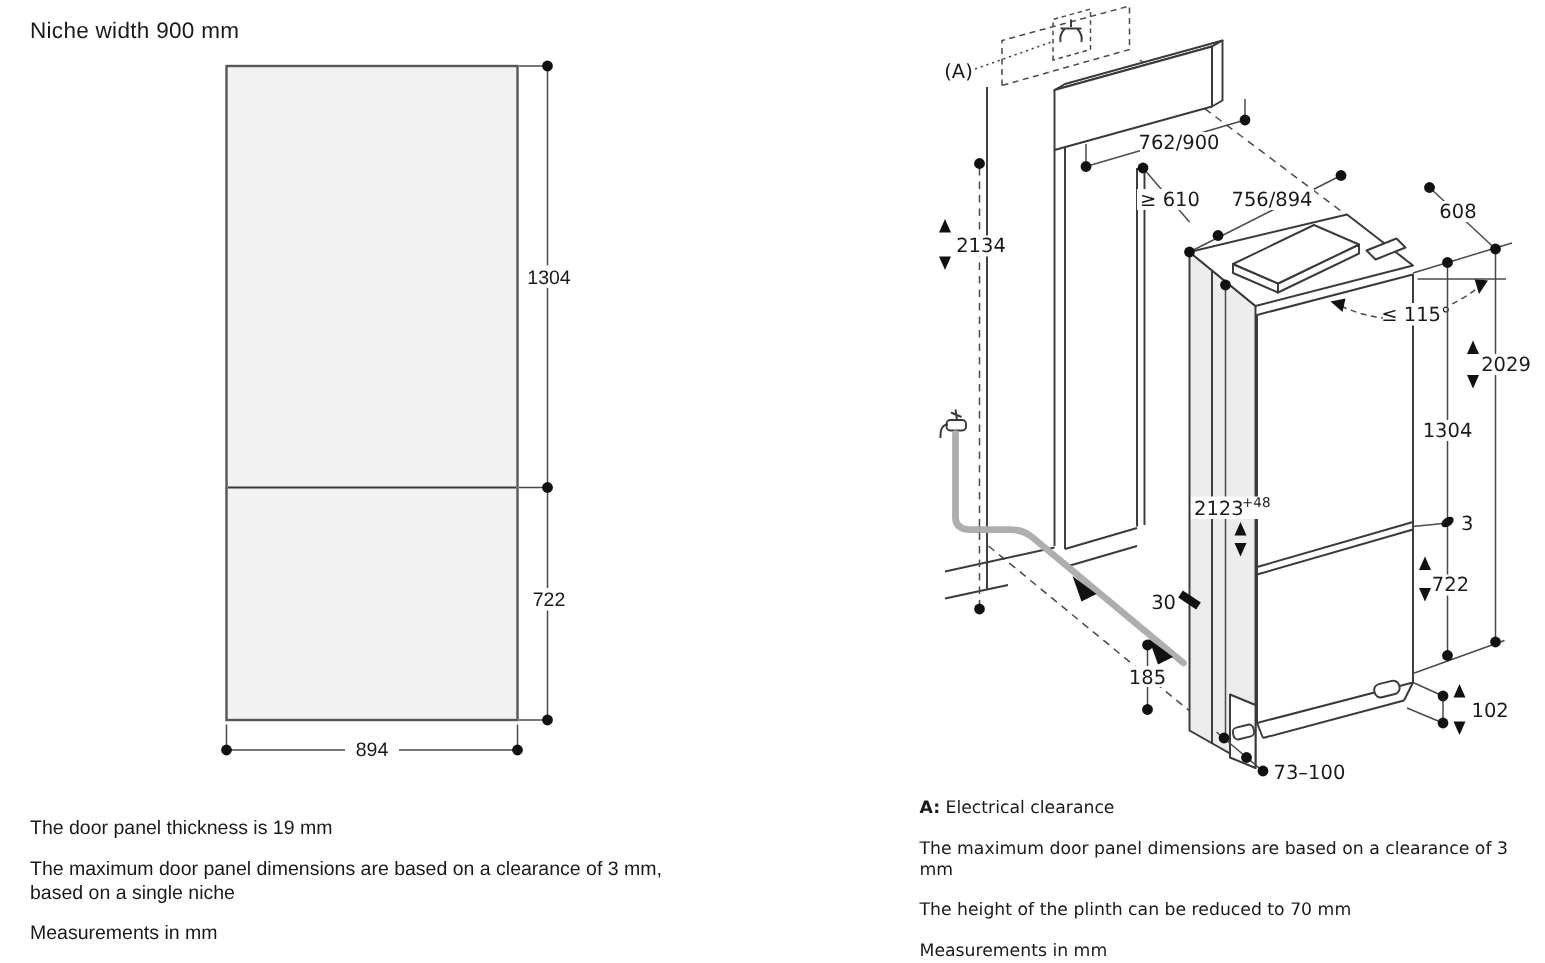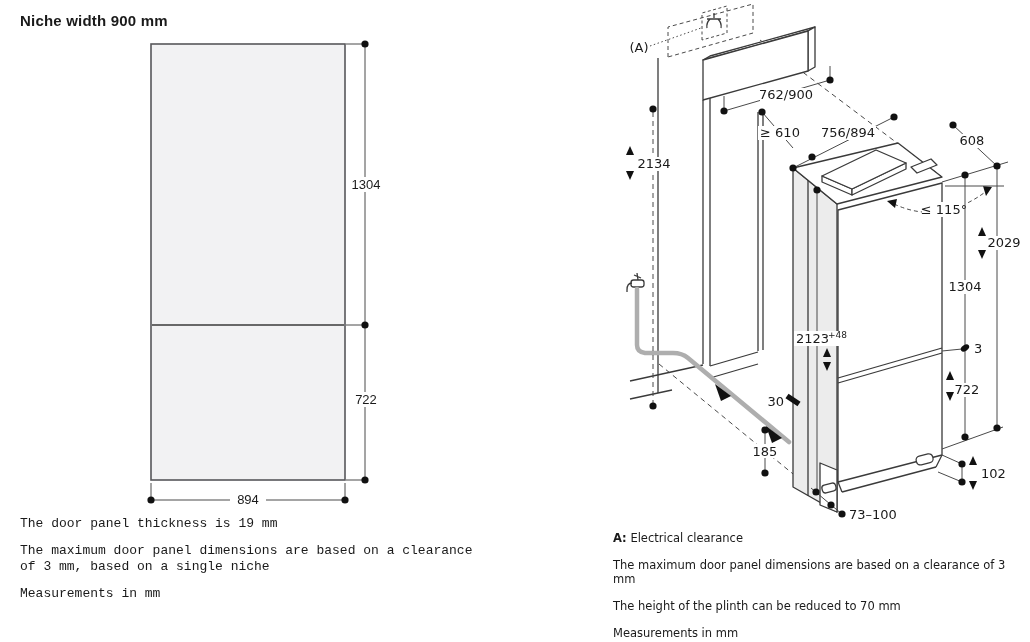--- a/index.html
+++ b/index.html
@@ -1,21 +1,21 @@
 <!DOCTYPE html>
 <html><head>
 <meta charset="utf-8">
 <style>
   html,body{margin:0;padding:0;background:#fff;}
   #page{position:relative;width:1030px;height:642px;background:#ffffff;overflow:hidden;
         font-family:"Liberation Sans",sans-serif;color:#1a1a1a;}
-  .title{position:absolute;left:20px;top:12px;font-size:15px;font-weight:bold;letter-spacing:.2px;text-align:center;}
+  .title{position:absolute;left:20px;top:12px;font-size:15px;font-weight:normal;letter-spacing:.2px;text-align:center;}
   .notes{position:absolute;font-size:13px;line-height:16px;}
   .notes p{margin:0 0 11px 0;}
-  .notes-left{left:20px;top:516px;width:460px;font-family:Liberation Mono, monospace;}
+  .notes-left{left:20px;top:544px;width:460px;}
   .notes-right{left:613px;top:531px;width:412px;font-family:"DejaVu Sans",sans-serif;font-size:11.5px;line-height:14px;}
   .notes-right p{margin:0 0 13px 0;}
   .bold{font-weight:bold;}
   svg{position:absolute;left:0;top:0;}
   .obj{stroke:#3a3a3a;stroke-width:1.3;fill:none;stroke-linejoin:round;}
   .objf{stroke:#3a3a3a;stroke-width:1.3;fill:#ffffff;stroke-linejoin:round;}
   .shade{stroke:#3a3a3a;stroke-width:1.3;fill:#ececec;stroke-linejoin:round;}
   .dim{stroke:#4a4a4a;stroke-width:1;fill:none;}
   .dash{stroke:#4a4a4a;stroke-width:1;fill:none;stroke-dasharray:5,4;}
   .dot{fill:#111;stroke:none;}

